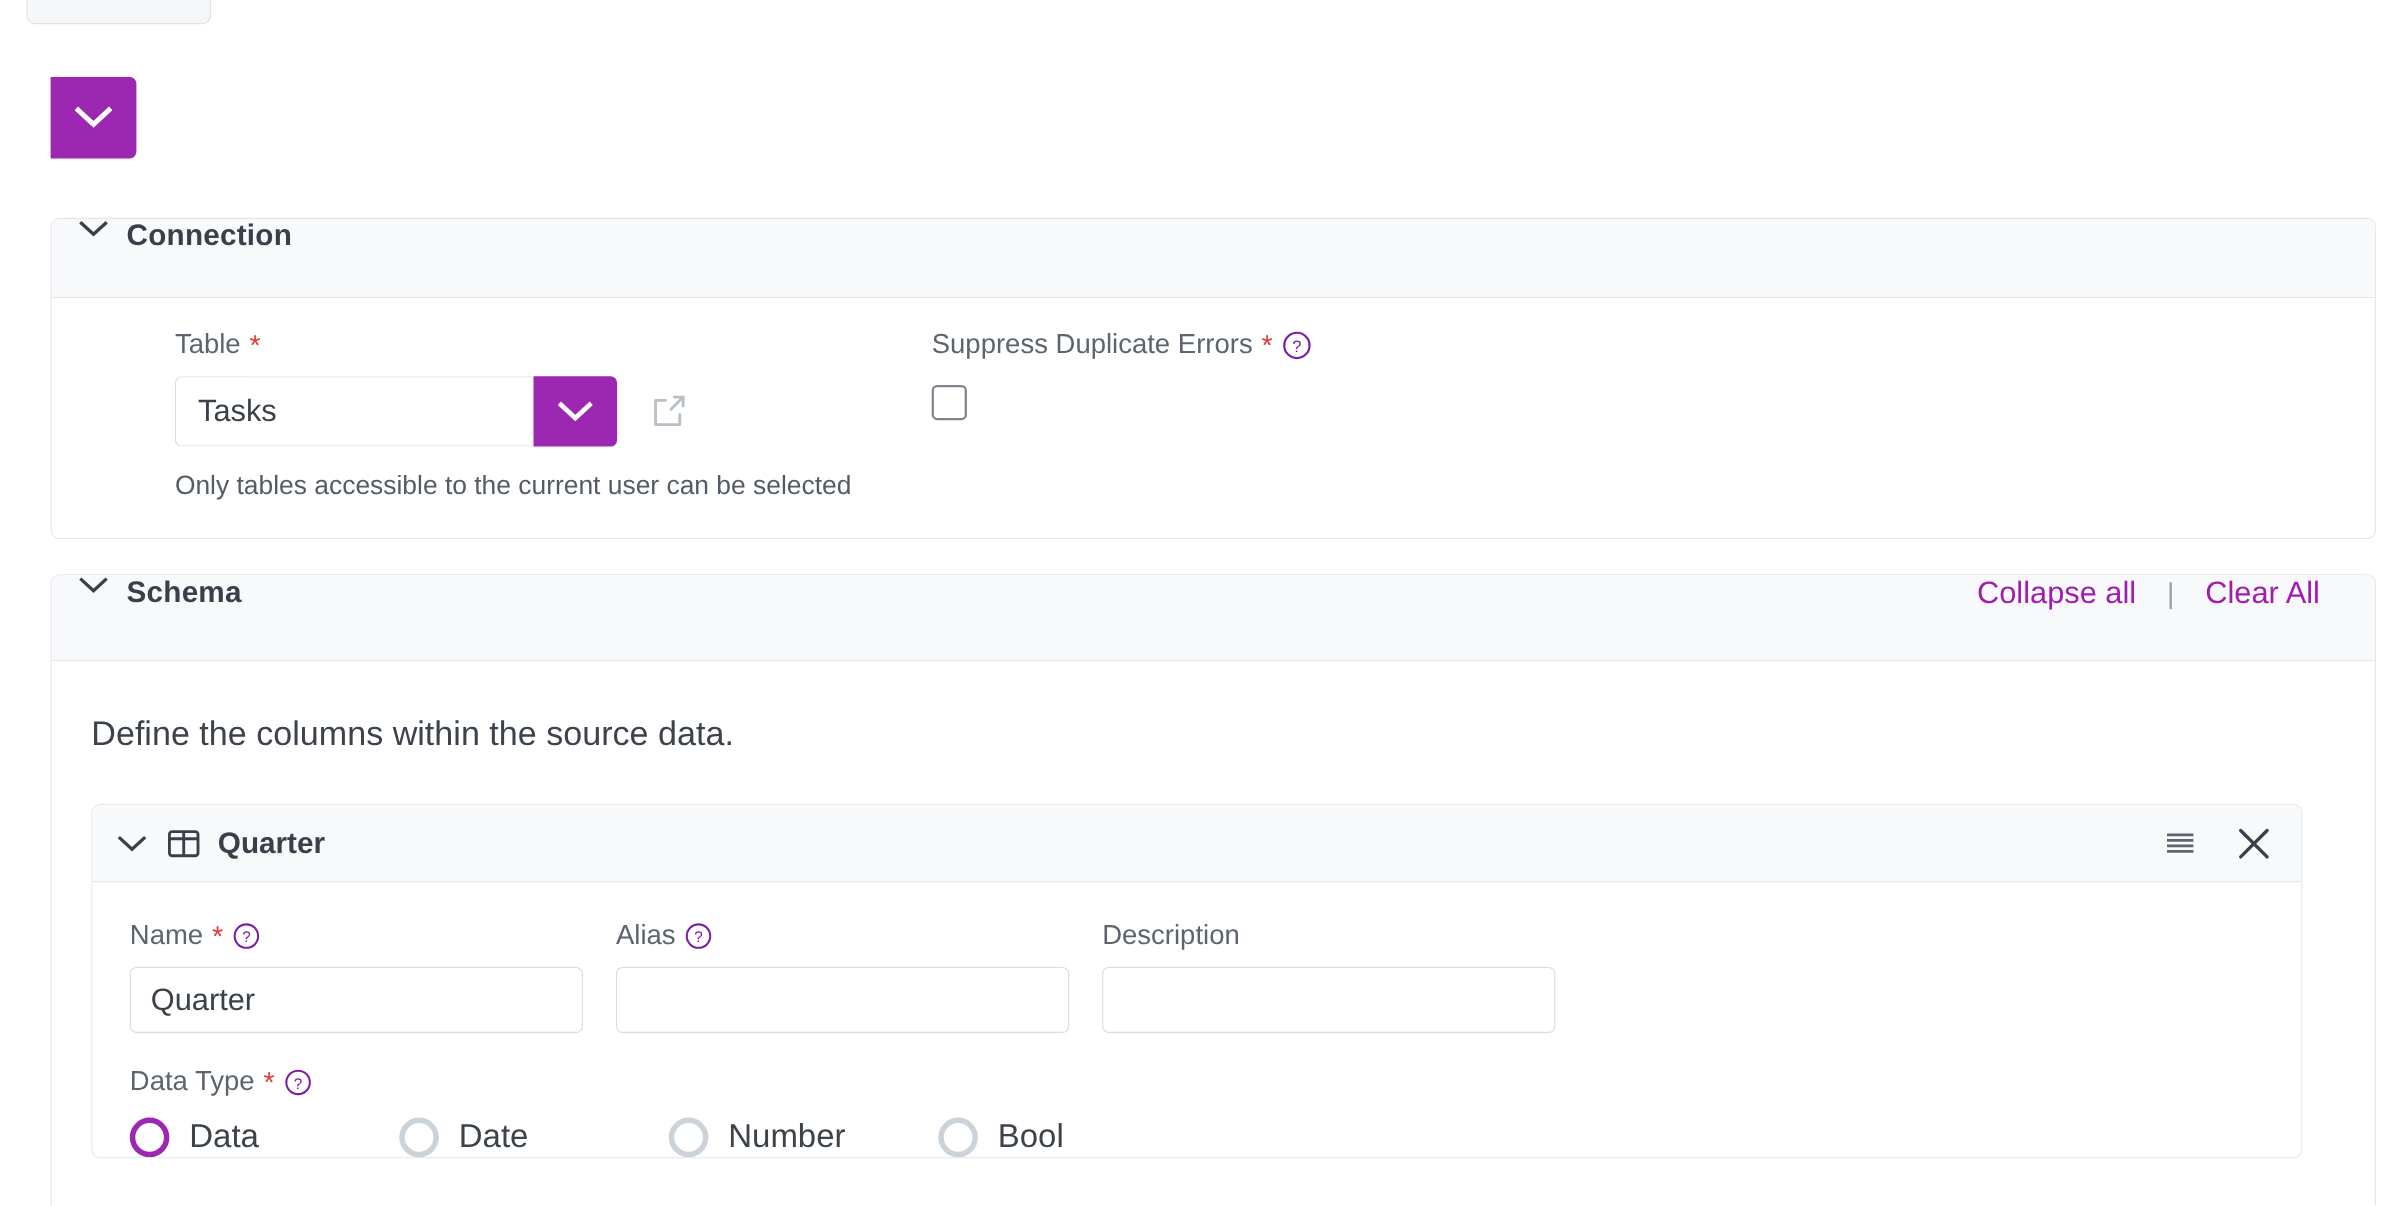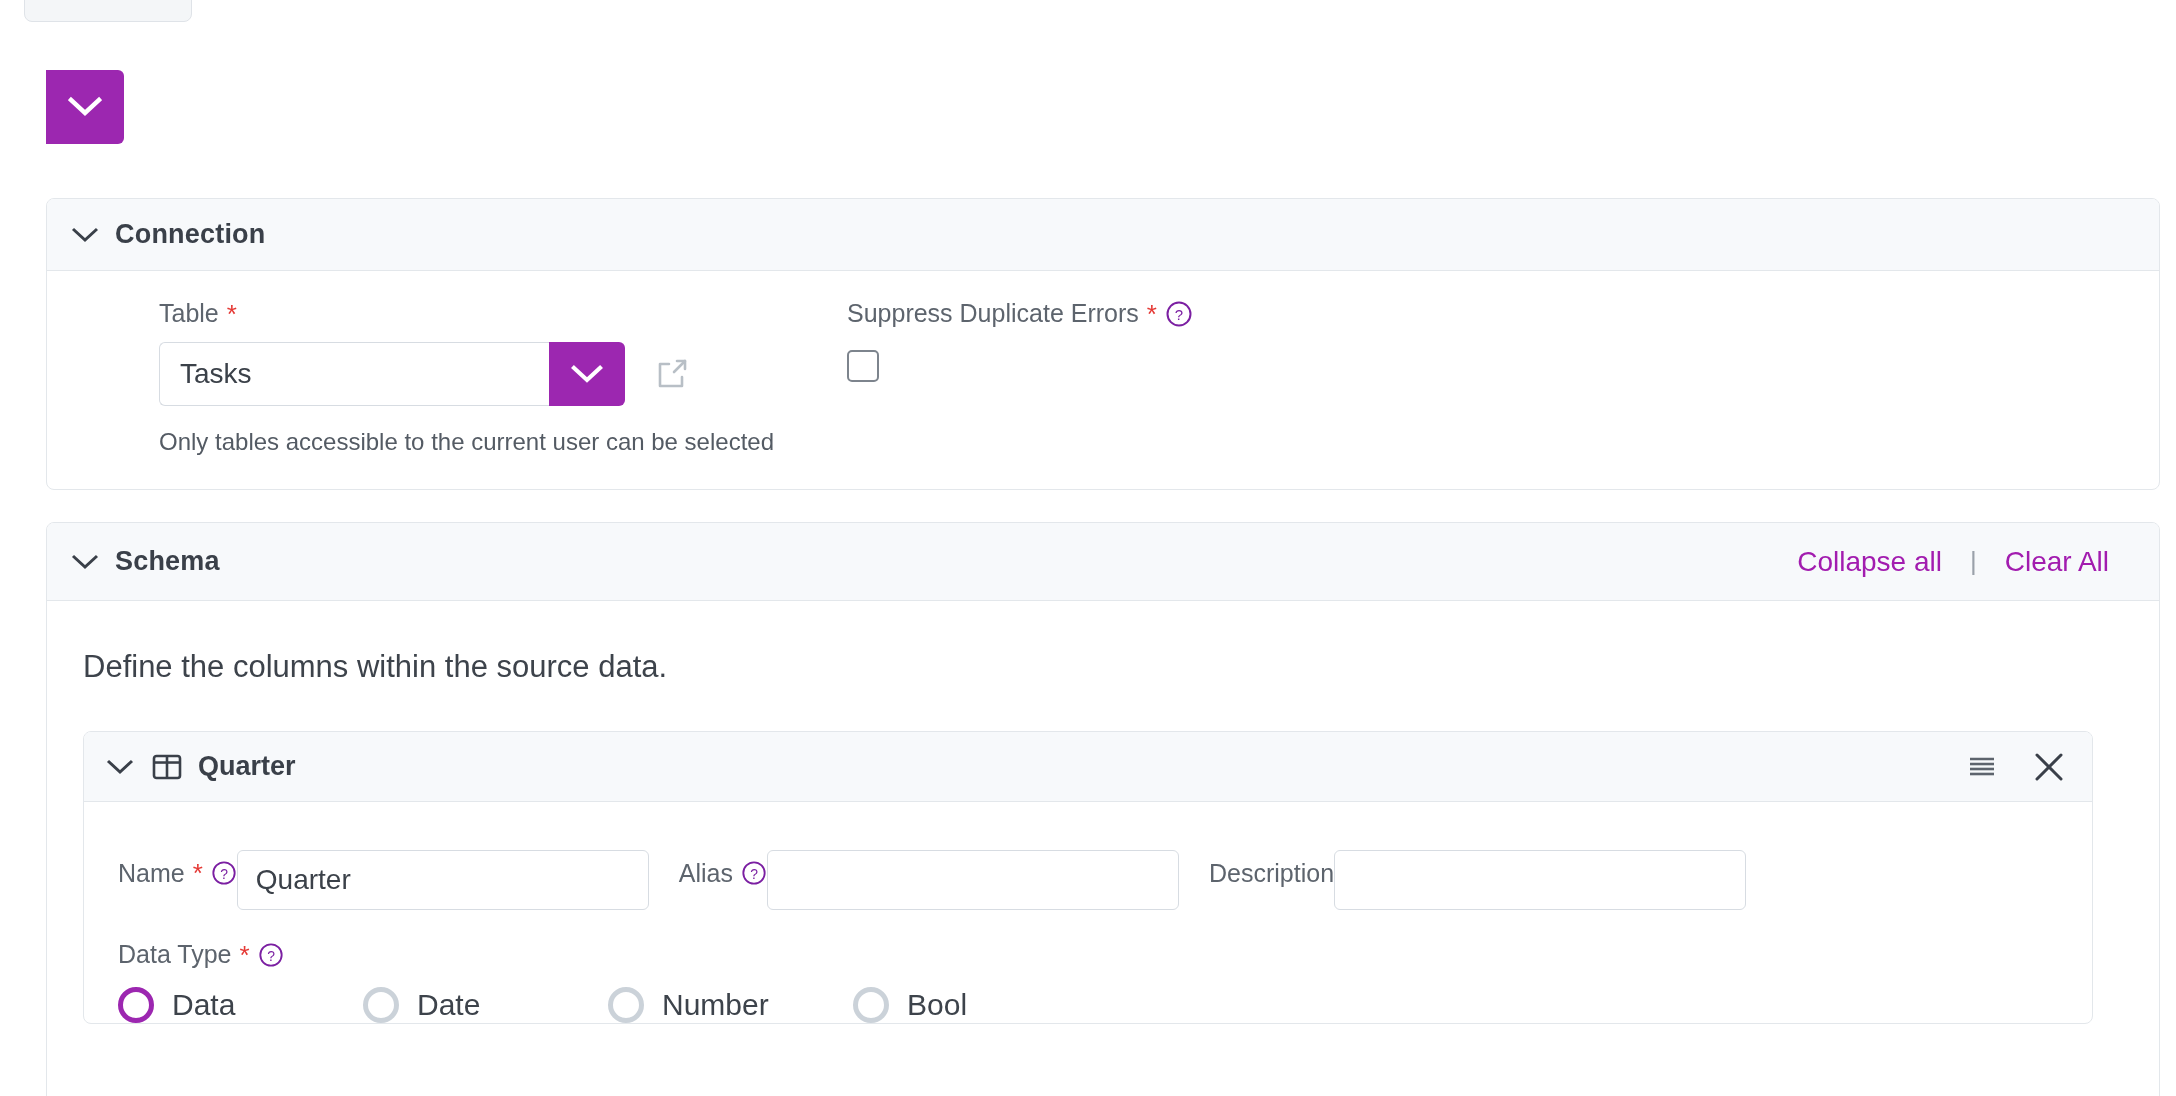--- a/index.html
+++ b/index.html
@@ -52,21 +52,21 @@
     position: absolute;
     border: 1px solid #e3e7eb;
     border-radius: 8px;
     background: #ffffff;
     overflow: hidden;
   }
   .panel-head {
     background: #f7f9fb;
     border-bottom: 1px solid #e3e7eb;
     height: 72px;
-    display: flex; align-items: center;
+    display: flex; align-items: flex-start;
     padding: 0 28px 0 24px;
   }
   .panel-head .chev { margin-right: 16px; display:flex; align-items:center; }
   .panel-title {
     font-size: 27px; font-weight: bold; color: #3a4049;
     letter-spacing: .2px;
   }
   .head-actions { margin-left: auto; display: flex; align-items: center; gap: 0; }
   .link-btn {
     color: #a21caf; font-size: 28px; cursor: pointer;
@@ -83,21 +83,21 @@
   .conn-body { padding: 34px 0 0 0; position: relative; height: 212px; }
   .field-label {
     font-size: 25px; color: #5d646d; display: flex; align-items: center; gap: 8px;
   }
   .req { color: #e53935; font-size: 26px; line-height: 1; }
   .help-icon { display: inline-flex; }
 
   .table-group { position: absolute; left: 112px; top: 28px; }
   .table-select { display: flex; align-items: center; margin-top: 14px; }
   .table-select .field {
-    width: 390px; height: 64px;
+    width: 326px; height: 64px;
     border: 1px solid #d7dce2; border-right: none;
     border-radius: 6px 0 0 6px; background: #fff;
     display: flex; align-items: center; padding: 0 20px;
     font-size: 28px; color: #3b4149;
   }
   .table-select .drop {
     width: 76px; height: 64px; background: #9c27b0;
     border-radius: 0 6px 6px 0;
     display: flex; align-items: center; justify-content: center; cursor: pointer;
   }
@@ -130,21 +130,21 @@
     padding: 0 26px 0 22px;
   }
   .col-head .chev { margin-right: 18px; display:flex; }
   .col-icon { margin-right: 16px; display:flex; }
   .col-title { font-size: 27px; font-weight: bold; color: #3a4049; }
   .col-head-icons { margin-left: auto; display: flex; align-items: center; gap: 34px; }
   .icon-btn { cursor: pointer; display:flex; align-items:center; }
 
   .col-body { padding: 34px 0 0 34px; }
   .row-fields { display: flex; gap: 30px; }
-  .fld { display: flex; flex-direction: row; }
+  .fld { display: flex; flex-direction: column; }
   .fld .lbl { font-size: 25px; color: #5d646d; display:flex; align-items:center; gap:8px; }
   .txtbox {
     margin-top: 14px; height: 60px; width: 412px;
     border: 1px solid #d7dce2; border-radius: 6px; background: #fff;
     display: flex; align-items: center; padding: 0 18px;
     font-size: 28px; color: #3b4149;
   }
 
   .dt-label { margin-top: 30px; font-size: 25px; color: #5d646d; display:flex; align-items:center; gap:8px; }
   .radio-row { display: flex; align-items: center; margin-top: 18px; gap: 0; }

